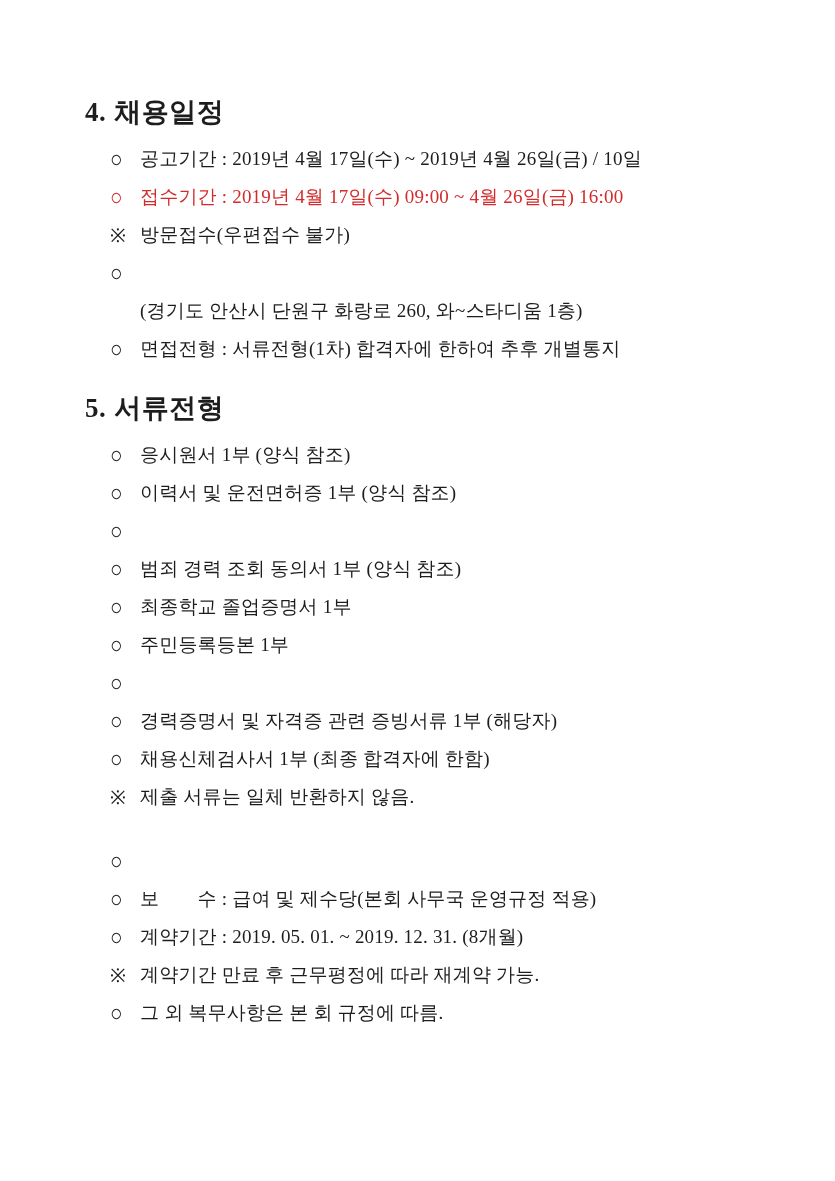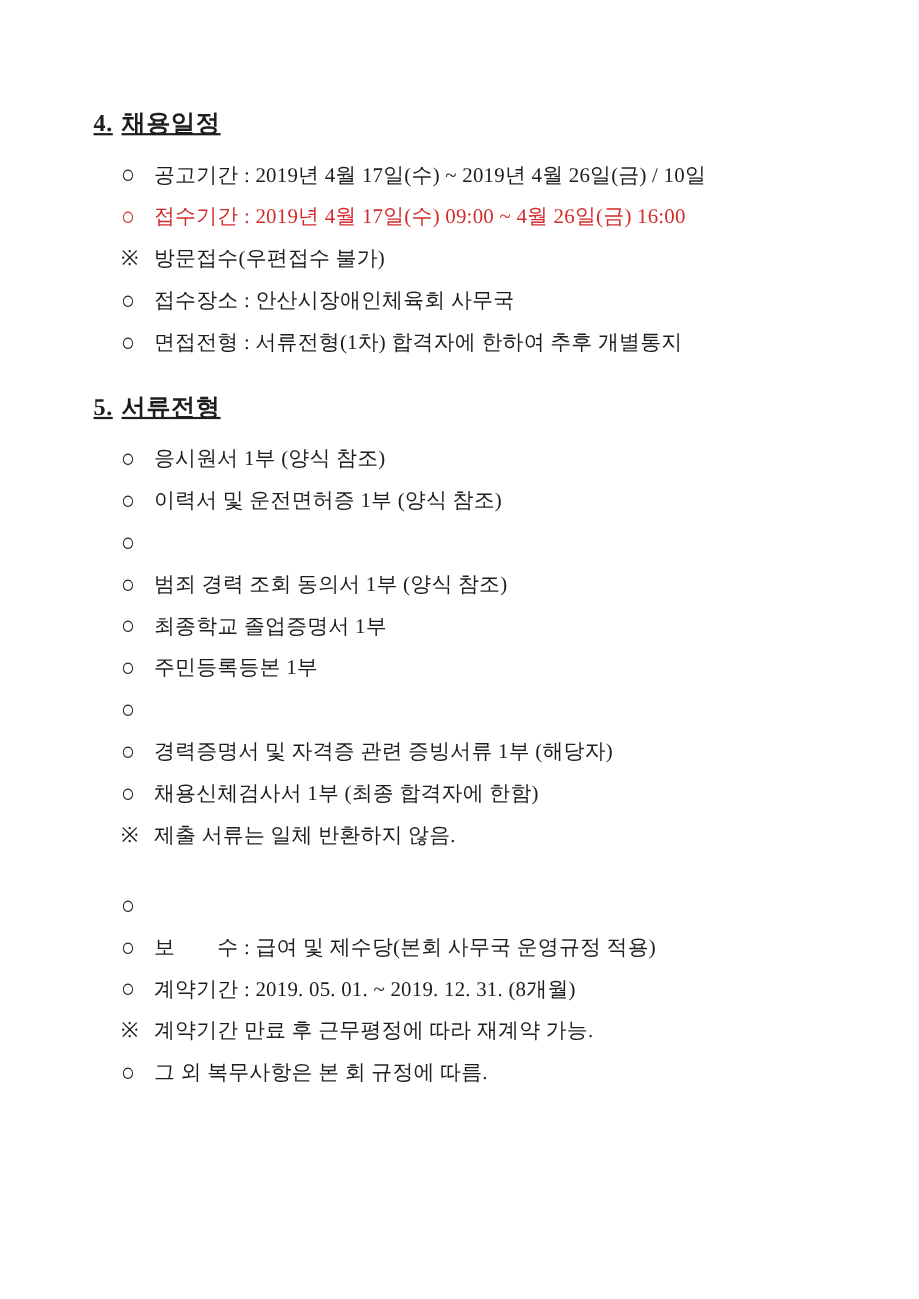--- a/index.html
+++ b/index.html
@@ -15,26 +15,25 @@
     height:1181px;
     margin:0 auto;
     background:var(--paper);
     box-sizing:border-box;
     padding:98px 40px 60px 85px;
     overflow:hidden;
   }
   .doc-section{margin:0 0 26px 0;}
   .section-heading{
     margin:0 0 14px 0;
-    font-size:22px;
+    font-size:27px;
     line-height:28px;
     font-weight:bold;
     letter-spacing:0.5px;
     color:var(--ink);
-    text-decoration:underline;
   }
   .section-heading .sec-num{margin-right:8px;}
   .item{
     display:flex;
     align-items:center;
     height:38px;
     margin-left:25px;
     font-size:19px;
     letter-spacing:0.2px;
     color:var(--ink);
@@ -65,21 +64,23 @@
         <div class="item red">
           <span class="bullet circle">○</span>
           <span class="txt">접수기간 : 2019년 4월 17일(수) 09:00 ~ 4월 26일(금) 16:00</span>
         </div>
         <div class="item">
           <span class="bullet asterisk">※</span>
           <span class="txt">방문접수(우편접수 불가)</span>
         </div>
         <div class="item">
           <span class="bullet circle">○</span>
-          <span class="txt">접수장소 : 안산시장애인체육회 사무국</span>
+        </div>
+        <div class="item indent">
+          <span class="txt">(경기도 안산시 단원구 화랑로 260, 와~스타디움 1층)</span>
         </div>
         <div class="item">
           <span class="bullet circle">○</span>
           <span class="txt">면접전형 : 서류전형(1차) 합격자에 한하여 추후 개별통지</span>
         </div>
       </section>
       <section class="doc-section">
         <h2 class="section-heading"><span class="sec-num">5.</span><span class="sec-title">서류전형</span></h2>
         <div class="item">
           <span class="bullet circle">○</span>

